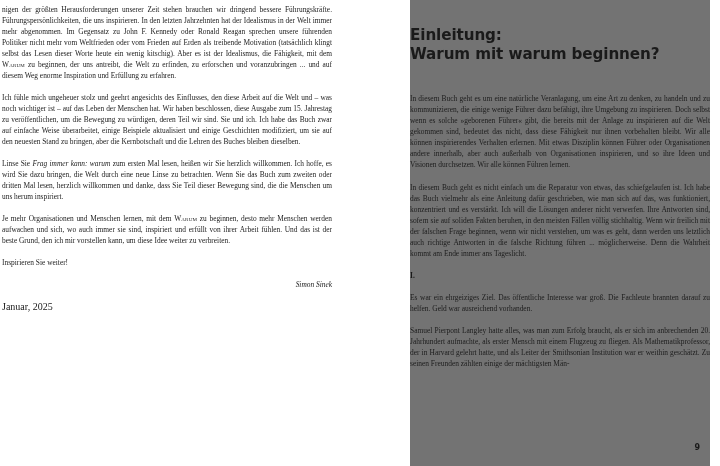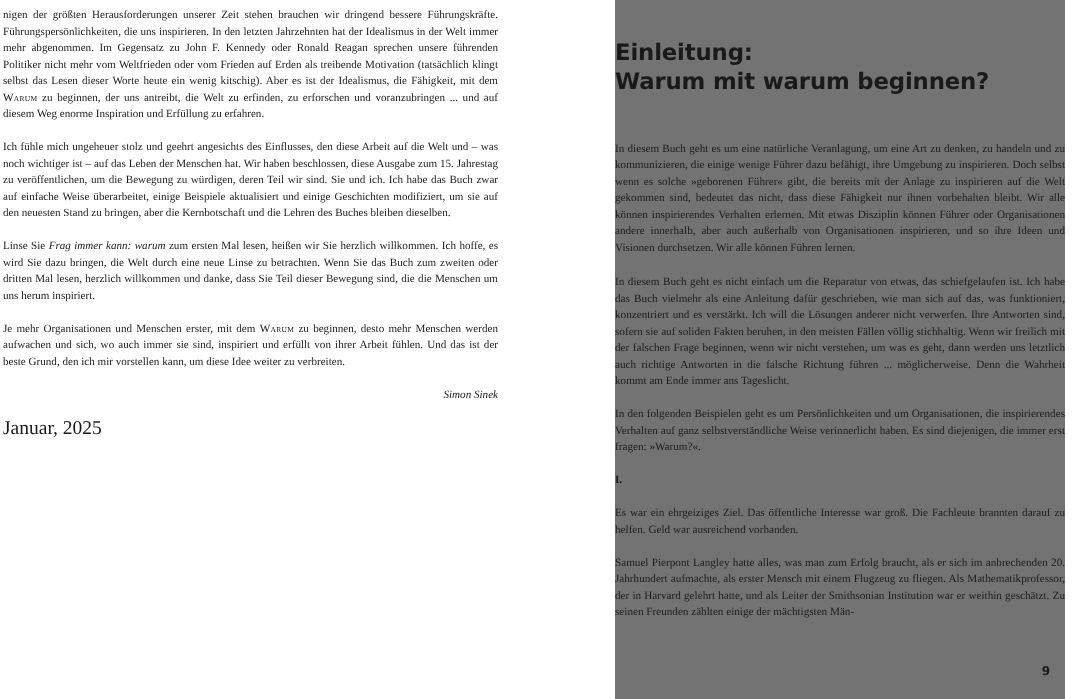--- a/index.html
+++ b/index.html
@@ -86,21 +86,21 @@
 
   .sig {
     font-style: italic;
     font-size: 7.4px;
     line-height: 11px;
     margin: 0 0 11px 0;
     text-align: right;
   }
 
   .dateline {
-    font-size: 13px;
+    font-size: 10px;
     line-height: 11px;
     margin: 0;
   }
 
   .section-num {
     font-size: 7.45px;
     line-height: 11.05px;
     font-weight: bold;
     margin: 0 0 11px 0;
   }
@@ -130,40 +130,42 @@
 
     <p class="body-text para">
       <span>Ich fühle mich ungeheuer stolz und geehrt angesichts des Einflusses, den diese Arbeit auf die Welt und – was noch wichtiger ist – auf das Leben der Menschen hat. Wir haben beschlossen, diese Ausgabe zum 15. Jahrestag zu veröffentlichen, um die Bewegung zu würdigen, deren Teil wir sind. Sie und ich. Ich habe das Buch zwar auf einfache Weise überarbeitet, einige Beispiele aktualisiert und einige Geschichten modifiziert, um sie auf den neuesten Stand zu bringen, aber die Kernbotschaft und die Lehren des Buches bleiben dieselben.</span>
     </p>
 
     <p class="body-text para">
       <span>Linse Sie </span><span class="ital">Frag immer kann: warum</span><span> zum ersten Mal lesen, heißen wir Sie herzlich willkommen. Ich hoffe, es wird Sie dazu bringen, die Welt durch eine neue Linse zu betrachten. Wenn Sie das Buch zum zweiten oder dritten Mal lesen, herzlich willkommen und danke, dass Sie Teil dieser Bewegung sind, die die Menschen um uns herum inspiriert.</span>
     </p>
 
     <p class="body-text para">
-      <span>Je mehr Organisationen und Menschen erster, mit dem </span><span class="sc">Warum</span><span> zu beginnen, desto mehr Menschen werden aufwachen und sich, wo auch immer sie sind, inspiriert und erfüllt von ihrer Arbeit fühlen. Und das ist der beste Grund, den ich mir vorstellen kann, um diese Idee weiter zu verbreiten.</span>
+      <span>Je mehr Organisationen und Menschen lernen, mit dem </span><span class="sc">Warum</span><span> zu beginnen, desto mehr Menschen werden aufwachen und sich, wo auch immer sie sind, inspiriert und erfüllt von ihrer Arbeit fühlen. Und das ist der beste Grund, den ich mir vorstellen kann, um diese Idee weiter zu verbreiten.</span>
     </p>
 
+    <p class="body-text para">
+      <span>Inspirieren Sie weiter!</span>
+    </p>
 
     <p class="sig">Simon Sinek</p>
 
     <p class="dateline">Januar, 2025</p>
 
   </div>
 
   <div class="page-right">
 
     <h1 class="chapter-title">Einleitung:
 Warum mit warum beginnen?</h1>
 
     <p class="body-text para first-para-top">In diesem Buch geht es um eine natürliche Veranlagung, um eine Art zu denken, zu handeln und zu kommunizieren, die einige wenige Führer dazu befähigt, ihre Umgebung zu inspirieren. Doch selbst wenn es solche »geborenen Führer« gibt, die bereits mit der Anlage zu inspirieren auf die Welt gekommen sind, bedeutet das nicht, dass diese Fähigkeit nur ihnen vorbehalten bleibt. Wir alle können inspirierendes Verhalten erlernen. Mit etwas Disziplin können Führer oder Organisationen andere innerhalb, aber auch außerhalb von Organisationen inspirieren, und so ihre Ideen und Visionen durchsetzen. Wir alle können Führen lernen.</p>
 
     <p class="body-text para">In diesem Buch geht es nicht einfach um die Reparatur von etwas, das schiefgelaufen ist. Ich habe das Buch vielmehr als eine Anleitung dafür geschrieben, wie man sich auf das, was funktioniert, konzentriert und es verstärkt. Ich will die Lösungen anderer nicht verwerfen. Ihre Antworten sind, sofern sie auf soliden Fakten beruhen, in den meisten Fällen völlig stichhaltig. Wenn wir freilich mit der falschen Frage beginnen, wenn wir nicht verstehen, um was es geht, dann werden uns letztlich auch richtige Antworten in die falsche Richtung führen ... möglicherweise. Denn die Wahrheit kommt am Ende immer ans Tageslicht.</p>
 
-    <p class="body-text para">In den folgenden Beispielen geht es um Persönlichkeiten und um Organisationen, die inspirierendes Verhalten auf ganz selbstverständliche Weise verinnerlicht haben. Es sind diejenigen, die immer erst fragen: »Warum?«.</p>
 
     <p class="section-num">I.</p>
 
     <p class="body-text para">Es war ein ehrgeiziges Ziel. Das öffentliche Interesse war groß. Die Fachleute brannten darauf zu helfen. Geld war ausreichend vorhanden.</p>
 
     <p class="body-text para">Samuel Pierpont Langley hatte alles, was man zum Erfolg braucht, als er sich im anbrechenden 20. Jahrhundert aufmachte, als erster Mensch mit einem Flugzeug zu fliegen. Als Mathematikprofessor, der in Harvard gelehrt hatte, und als Leiter der Smithsonian Institution war er weithin geschätzt. Zu seinen Freunden zählten einige der mächtigsten Män-</p>
 
     <div class="folio">9</div>
 
   </div>

